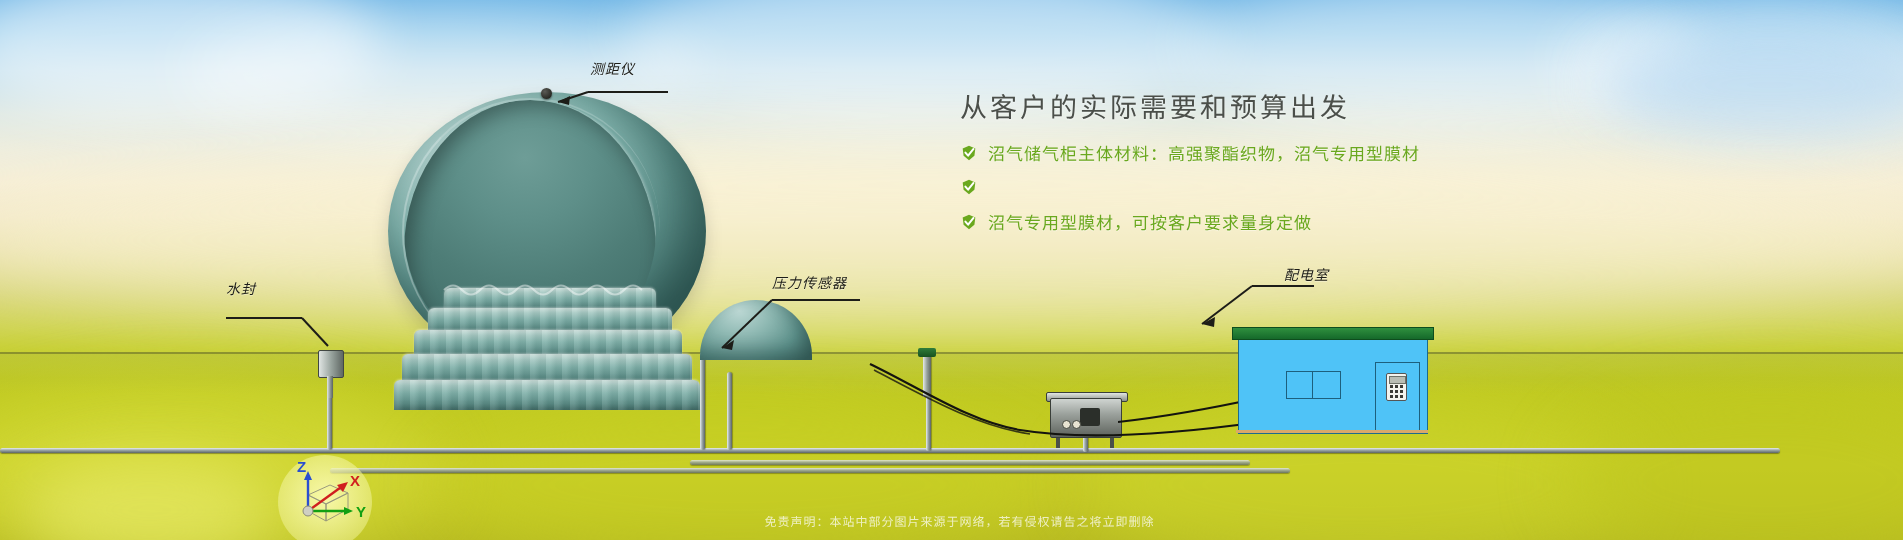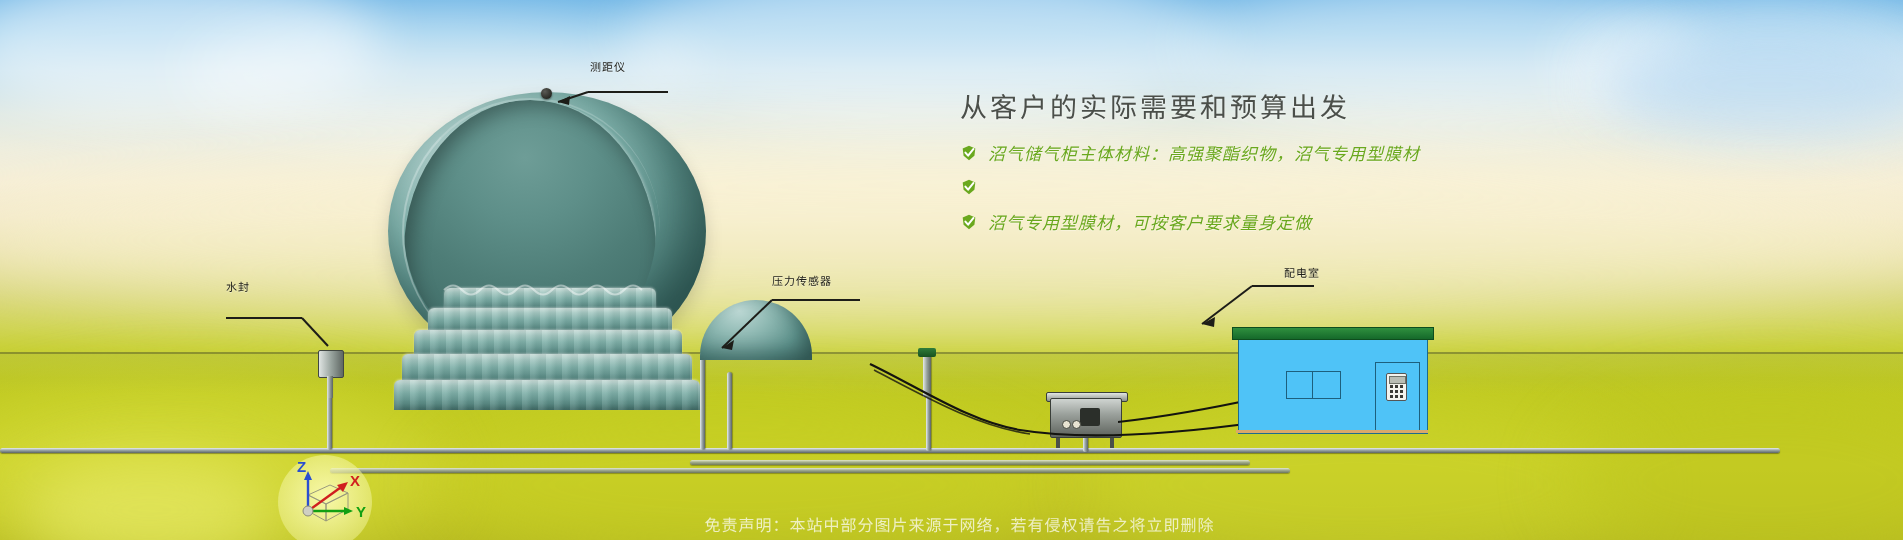--- a/index.html
+++ b/index.html
@@ -106,25 +106,26 @@
     position:absolute;left:700px;top:300px;width:112px;height:60px;
     border-radius:56px 56px 0 0;
     background:radial-gradient(ellipse 80% 120% at 35% 18%, #bcd8d4 0%, #8fb9b3 35%, #5f938d 72%, #44706b 100%);
     box-shadow:inset -8px -8px 18px rgba(20,50,48,.4);
   }
 
   
   .label{
     position:absolute;
     color:#1d1d18;
-    font-size:11px;
+    font-size:14px;
     line-height:1;
     white-space:nowrap;
     letter-spacing:1px;
     text-shadow:0 1px 0 rgba(255,255,255,.35);
+    font-style:italic;
   }
   .leader{position:absolute;pointer-events:none;}
 
   
   #blower{
     position:absolute;left:1050px;top:398px;width:72px;height:40px;
   }
   #blower .body{
     position:absolute;inset:0;
     background:linear-gradient(to bottom,#cfd4d1,#9ba19c 40%,#5d625c);
@@ -214,35 +215,35 @@
   #textblock{position:absolute;left:960px;top:92px;width:640px;}
   #subtitle{
     font-size:27px;color:#4b4f4a;letter-spacing:3px;line-height:1.2;
     text-shadow:0 1px 2px rgba(255,255,255,.55);
   }
   #headline{
     margin-top:6px;
     font-size:45px;font-weight:bold;color:#14140f;letter-spacing:1px;line-height:1.15;
     text-shadow:0 2px 3px rgba(255,255,255,.5);
   }
-  #features{margin-top:16px;font-style:italic;}
+  #features{margin-top:16px;}
   .feature{
     display:flex;align-items:center;
     font-size:17px;color:#6aa81e;letter-spacing:1px;
     margin-bottom:13px;
     text-shadow:0 1px 1px rgba(255,255,255,.5);
   }
   .feature .tick{
     width:18px;height:18px;margin-right:10px;flex:0 0 18px;
     display:inline-block;
   }
   #disclaimer{
     position:absolute;left:16px;right:0;top:512px;
     text-align:center;
-    font-size:16px;color:rgba(255,255,255,.72);
+    font-size:12px;color:rgba(255,255,255,.72);
     letter-spacing:1px;
   }
 </style>
 </head>
 <body>
 
 <div id="banner">
 
   <div class="cloud" style="left:-40px;top:-30px;width:420px;height:150px;background:rgba(255,255,255,.55);"></div>
   <div class="cloud" style="left:180px;top:10px;width:520px;height:130px;background:rgba(255,255,255,.40);"></div>

